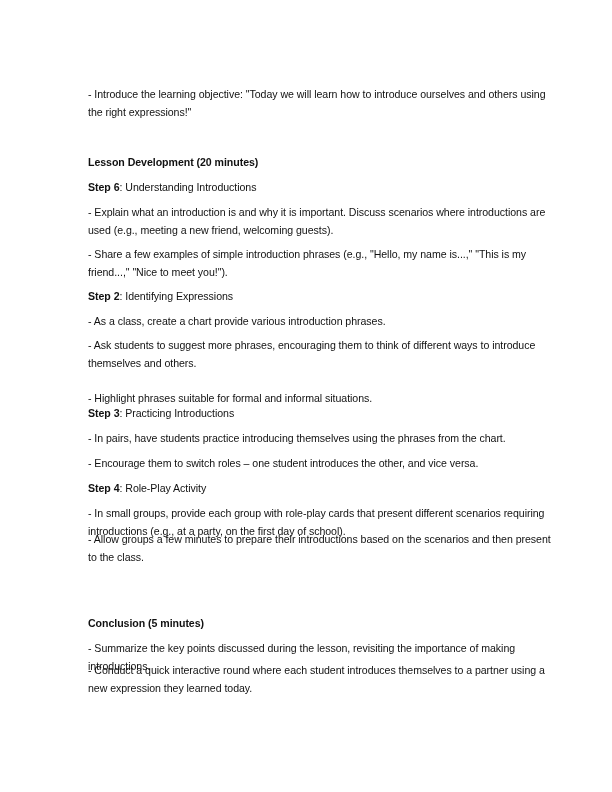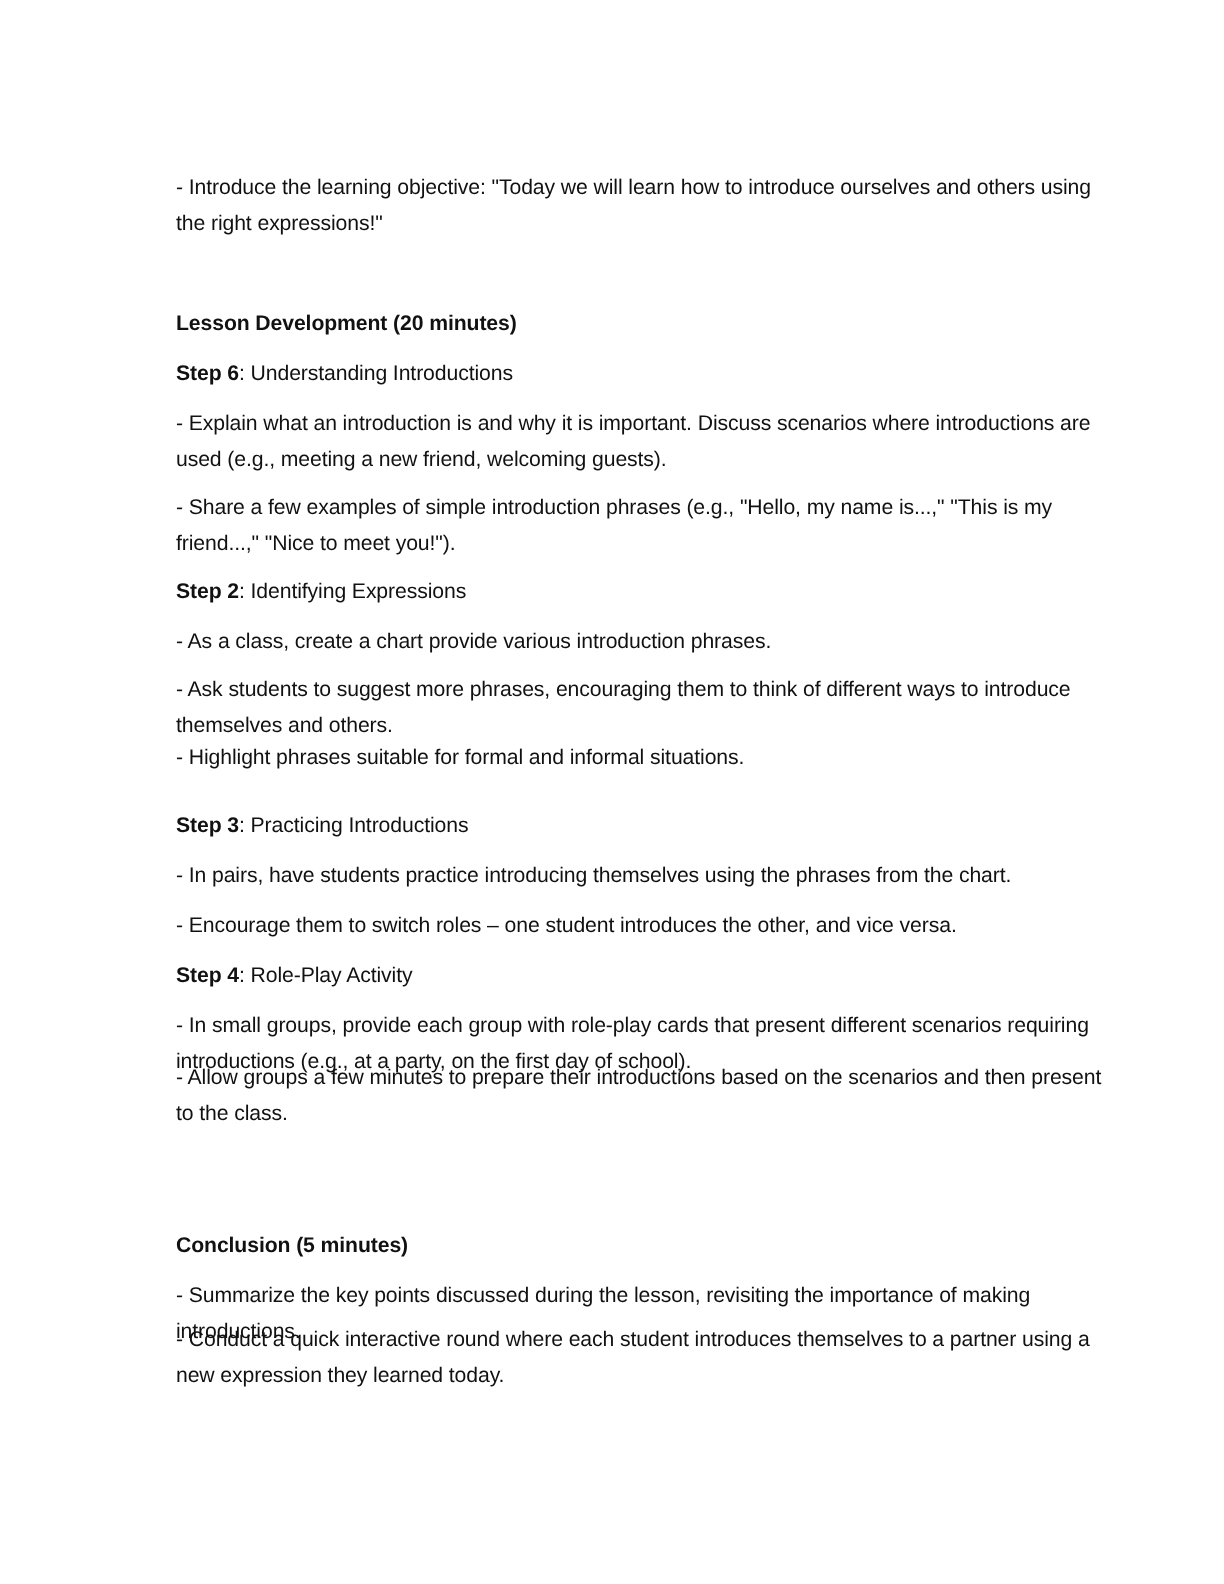--- a/index.html
+++ b/index.html
@@ -18,21 +18,21 @@
 
   <p class="p b" style="top:137px">Lesson Development (20 minutes)</p>
 
   <p class="p" style="top:162px"><span class="b">Step 6</span><span>: Understanding Introductions</span></p>
   <p class="p" style="top:187px">- Explain what an introduction is and why it is important. Discuss scenarios where introductions are used (e.g., meeting a new friend, welcoming guests).</p>
   <p class="p" style="top:229px">- Share a few examples of simple introduction phrases (e.g., "Hello, my name is...," "This is my friend...," "Nice to meet you!").</p>
 
   <p class="p" style="top:271px"><span class="b">Step 2</span><span>: Identifying Expressions</span></p>
   <p class="p" style="top:296px">- As a class, create a chart provide various introduction phrases.</p>
   <p class="p" style="top:320px">- Ask students to suggest more phrases, encouraging them to think of different ways to introduce themselves and others.</p>
-  <p class="p" style="top:354px">- Highlight phrases suitable for formal and informal situations.</p>
+  <p class="p" style="top:373px">- Highlight phrases suitable for formal and informal situations.</p>
 
   <p class="p" style="top:388px"><span class="b">Step 3</span><span>: Practicing Introductions</span></p>
   <p class="p" style="top:413px">- In pairs, have students practice introducing themselves using the phrases from the chart.</p>
   <p class="p" style="top:438px">- Encourage them to switch roles – one student introduces the other, and vice versa.</p>
 
   <p class="p" style="top:463px"><span class="b">Step 4</span><span>: Role-Play Activity</span></p>
   <p class="p" style="top:488px">- In small groups, provide each group with role-play cards that present different scenarios requiring introductions (e.g., at a party, on the first day of school).</p>
   <p class="p" style="top:514px">- Allow groups a few minutes to prepare their introductions based on the scenarios and then present to the class.</p>
 
   <p class="p b" style="top:598px">Conclusion (5 minutes)</p>

